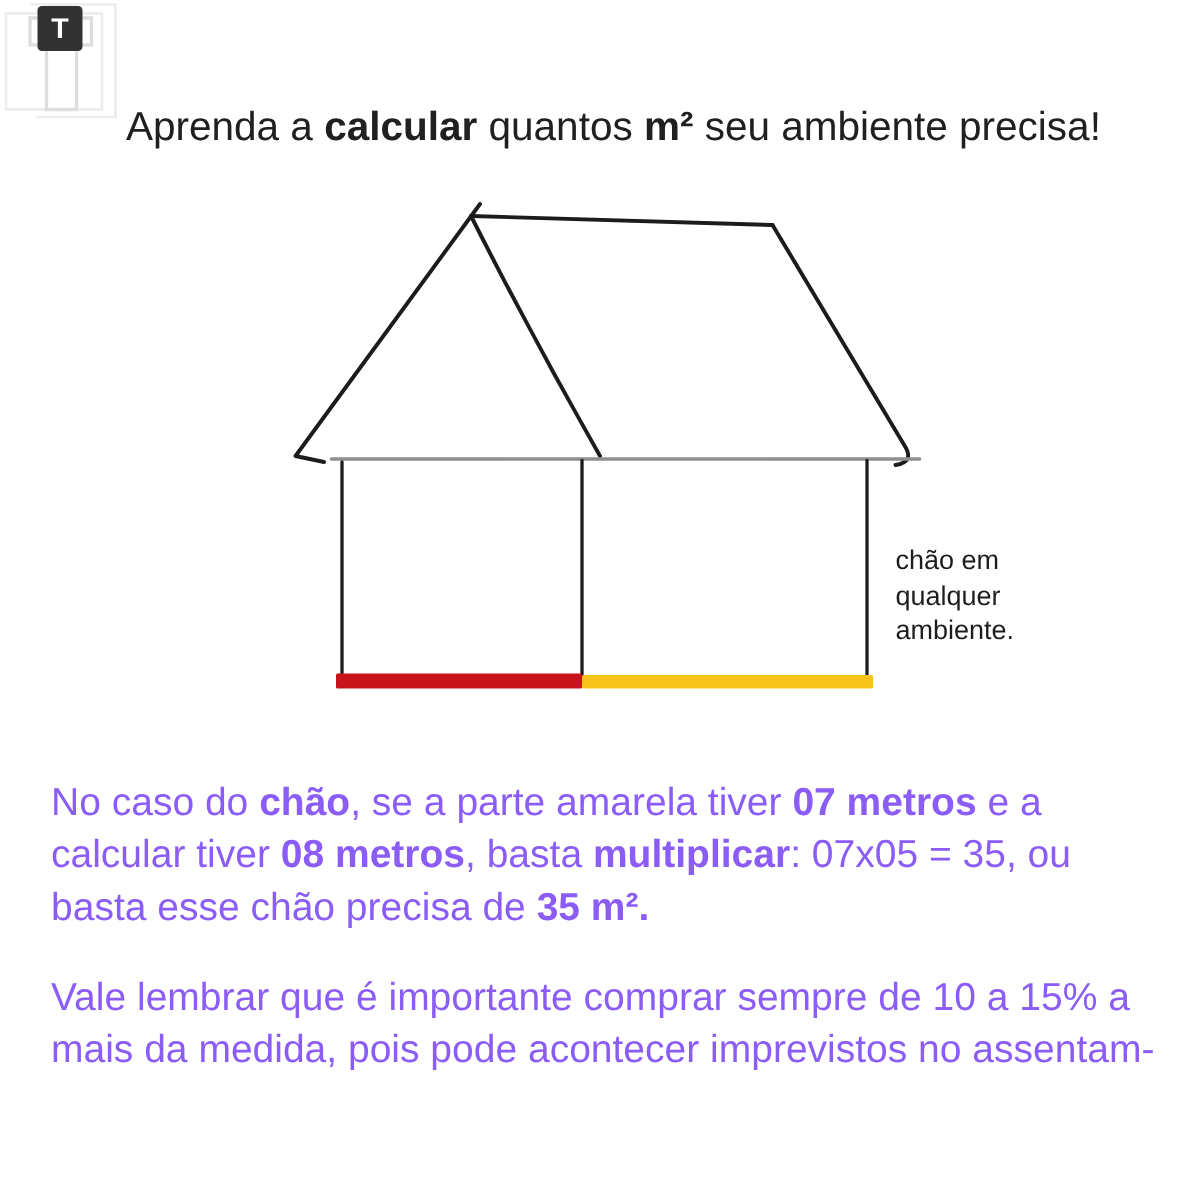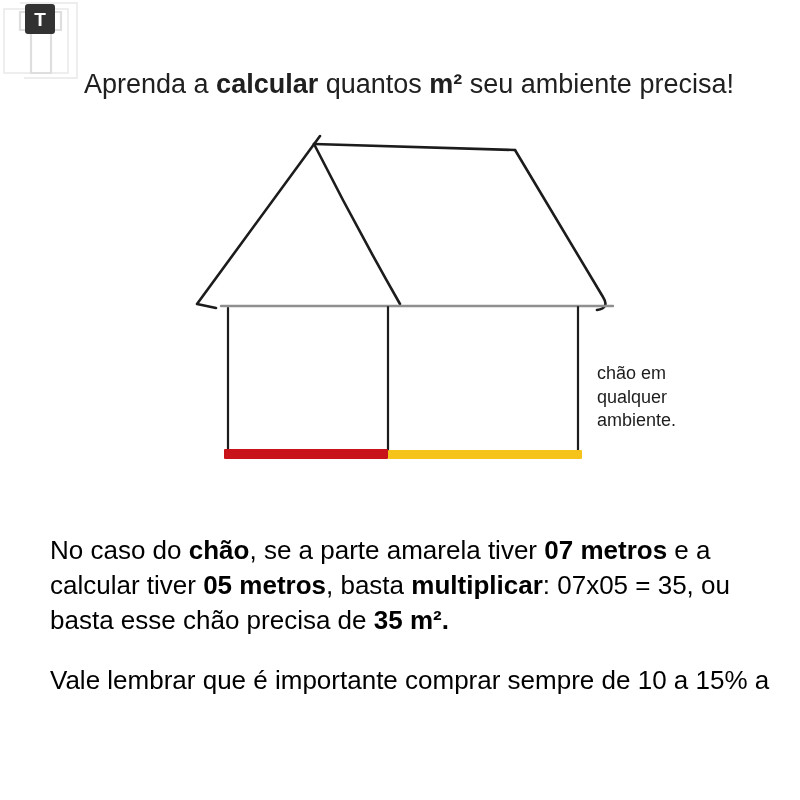--- a/index.html
+++ b/index.html
@@ -23,21 +23,21 @@
     font-weight:400;white-space:nowrap;color:#202020;
   }
   
   .house-svg{left:0;top:0;pointer-events:none;}
   
   .floor-label{
     left:597px;top:362px;font-size:18px;line-height:23.5px;
     white-space:pre-line;color:#1d1d1d;width:160px;
   }
   
-  .body-p{margin:16px;font-size:26px;line-height:35px;color:#000000;width:740px;}
+  .body-p{margin:0;font-size:26px;line-height:35px;color:#8b5cf6;width:740px;}
   .p1{left:34px;top:517px;}
   .p2{left:34px;top:647px;}
   .tline{display:block;white-space:nowrap;}
 </style>
 </head>
 <body>
 
 <div class="abs wm-svg">
   <svg width="110" height="95" viewBox="0 0 110 95">
     <rect x="4" y="9" width="64" height="64" fill="none" stroke-width="1.8" stroke="#ededed"></rect>
@@ -70,19 +70,20 @@
   <rect x="224" y="449" width="164" height="10" rx="1" fill="#c8131a"></rect>
   <rect x="388" y="450" width="194" height="9" rx="1" fill="#f6c31b"></rect>
 </svg>
 
 <div class="abs floor-label">chão em
 qualquer
 ambiente.</div>
 
 <p class="abs body-p p1">
     <span class="tline"><span>No caso do </span><b>chão</b><span>, se a parte amarela tiver </span><b>07 metros</b><span> e a</span></span>
-    <span class="tline"><span>calcular tiver </span><b>05 metros</b><span>, basta </span><b>multiplicar</b><span>: 07x05 = 35, ou</span></span>
+    <span class="tline"><span>calcular tiver </span><b>08 metros</b><span>, basta </span><b>multiplicar</b><span>: 07x05 = 35, ou</span></span>
     <span class="tline"><span>basta esse chão precisa de </span><b>35 m².</b></span>
   </p>
 
 <p class="abs body-p p2">
     <span class="tline"><span>Vale lembrar que é importante comprar sempre de 10 a 15% a</span></span>
+    <span class="tline"><span>mais da medida, pois pode acontecer imprevistos no assentam-</span></span>
   </p>
 
 </body></html>

